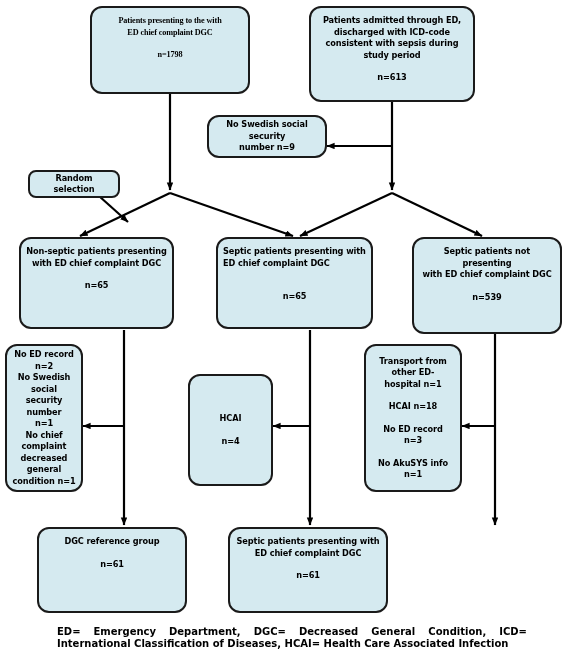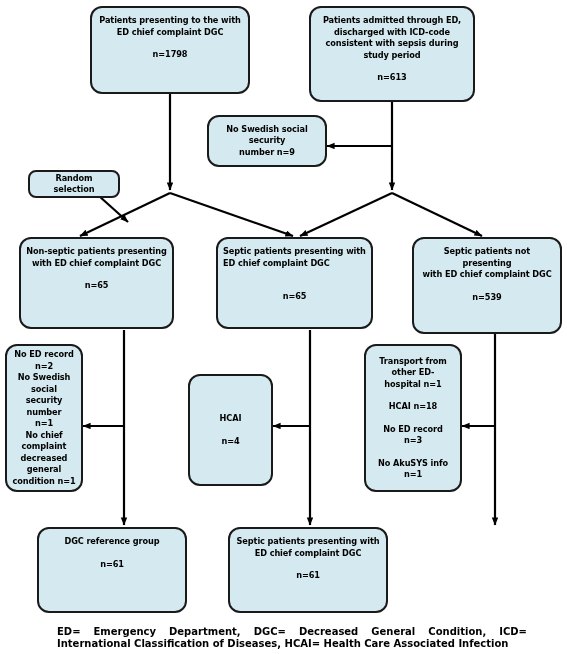--- a/index.html
+++ b/index.html
@@ -101,37 +101,37 @@
       <path d="M124,426 L83,426" marker-end="url(#arrow)"></path>
 
       <path d="M310,330 L310,525" marker-end="url(#arrow)"></path>
       <path d="M310,426 L273,426" marker-end="url(#arrow)"></path>
 
       <path d="M495,330 L495,525" marker-end="url(#arrow)"></path>
       <path d="M495,426 L462,426" marker-end="url(#arrow)"></path>
     </g>
   </svg>
 
-  <div class="node" style="left:90px; top:6px; width:160px; height:88px;">
+  <div class="node" style="left:90px; top:6px; width:160px; height:88px;font-family:Liberation Serif, serif;">
     <span class="line">Patients presenting to the with</span>
     <span class="line">ED chief complaint DGC</span>
     <span class="gap"></span>
     <span class="line">n=1798</span>
   </div>
 
   <div class="node" style="left:309px; top:6px; width:166px; height:96px;">
     <span class="line">Patients admitted through ED,</span>
     <span class="line">discharged with ICD-code</span>
     <span class="line">consistent with sepsis during</span>
     <span class="line">study period</span>
     <span class="gap"></span>
     <span class="line">n=613</span>
   </div>
 
-  <div class="node centerbox" style="left:207px; top:115px; width:120px; height:52px;justify-content:flex-end;">
+  <div class="node centerbox" style="left:207px; top:115px; width:120px; height:43px;">
     <span class="line">No Swedish social security</span>
     <span class="line">number n=9</span>
   </div>
 
   <div class="node centerbox" style="left:28px; top:170px; width:92px; height:28px; border-radius:8px;">
     <span class="line">Random selection</span>
   </div>
 
   <div class="node" style="left:19px; top:237px; width:155px; height:92px;">
     <span class="line">Non-septic patients presenting</span>

